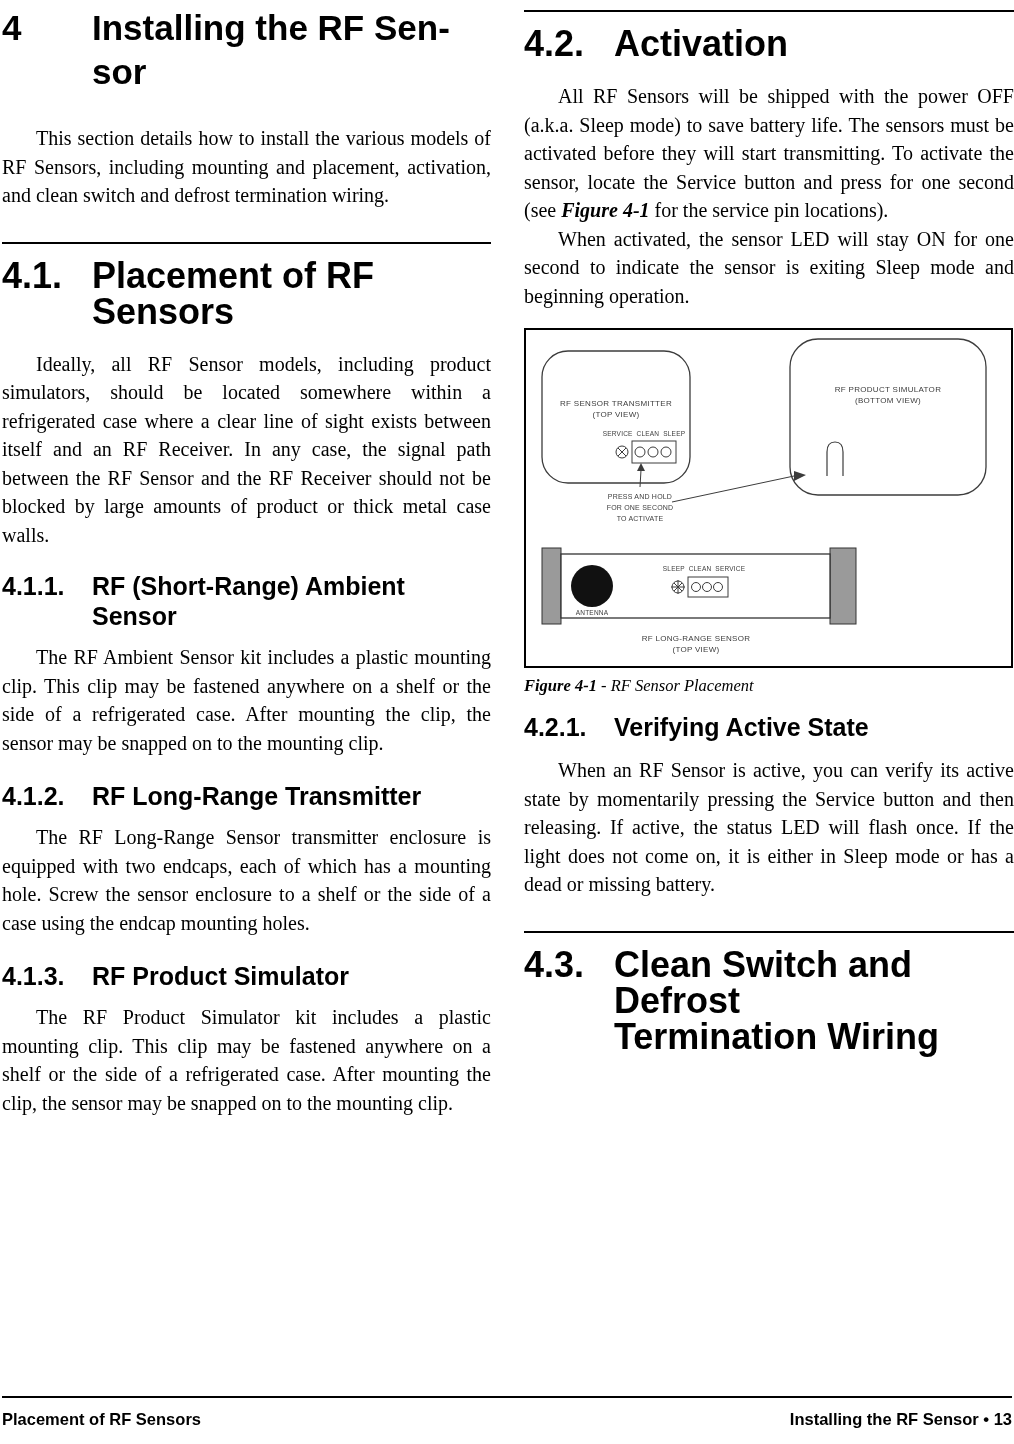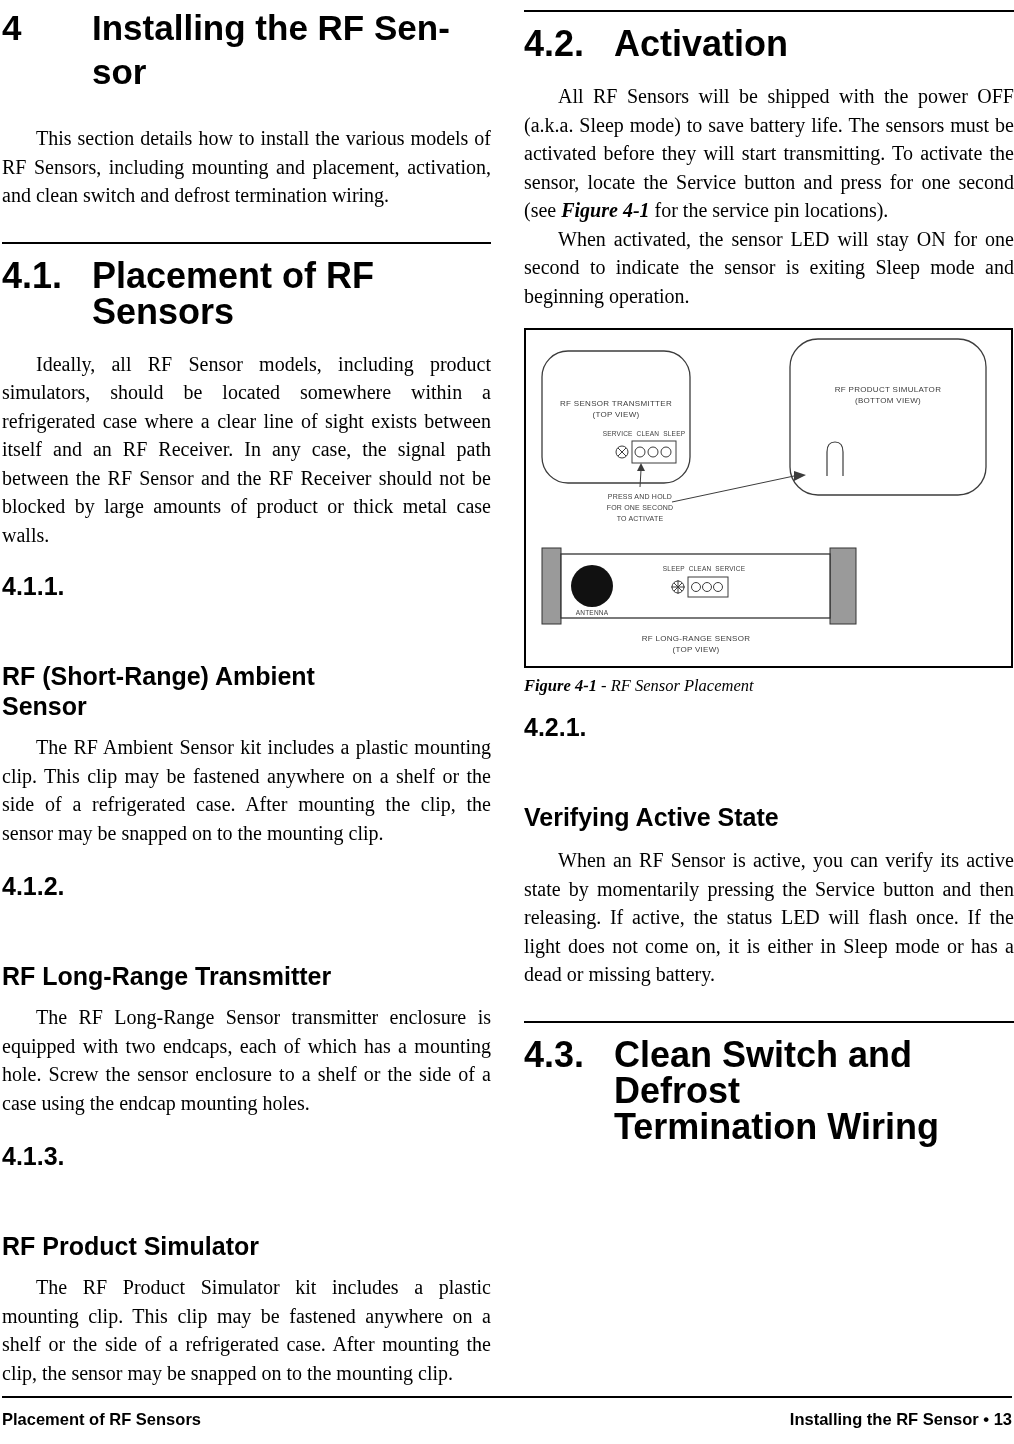--- a/index.html
+++ b/index.html
@@ -12,21 +12,21 @@
   .col-left  { left:2px;  width:489px; }
   .col-right { left:524px; width:490px; }
 
   .rule { border-top:2px solid #000; height:0; width:100%; }
 
   .hsans { font-family:"Liberation Sans", sans-serif; font-weight:bold; display:flex; }
   .hnum  { flex:0 0 90px; }
   .htxt  { flex:1; white-space:pre-line; }
   .h1 { font-size:35px; line-height:44px; margin-top:6px; }
   .h2 { font-size:36px; line-height:36px; margin-top:14px; }
-  .h3 { font-size:25px; line-height:30px;flex-direction:column; }
+  .h3 { font-size:25px; line-height:30px; }
 
   .body-p {
     font-size:20px; line-height:28.5px; text-align:justify;
     text-indent:34px; hyphens:auto;
   }
   .b  { font-weight:normal; }
   .i  { font-style:italic; }
   .bi { font-weight:bold; font-style:italic; }
 
   .figure-box {

